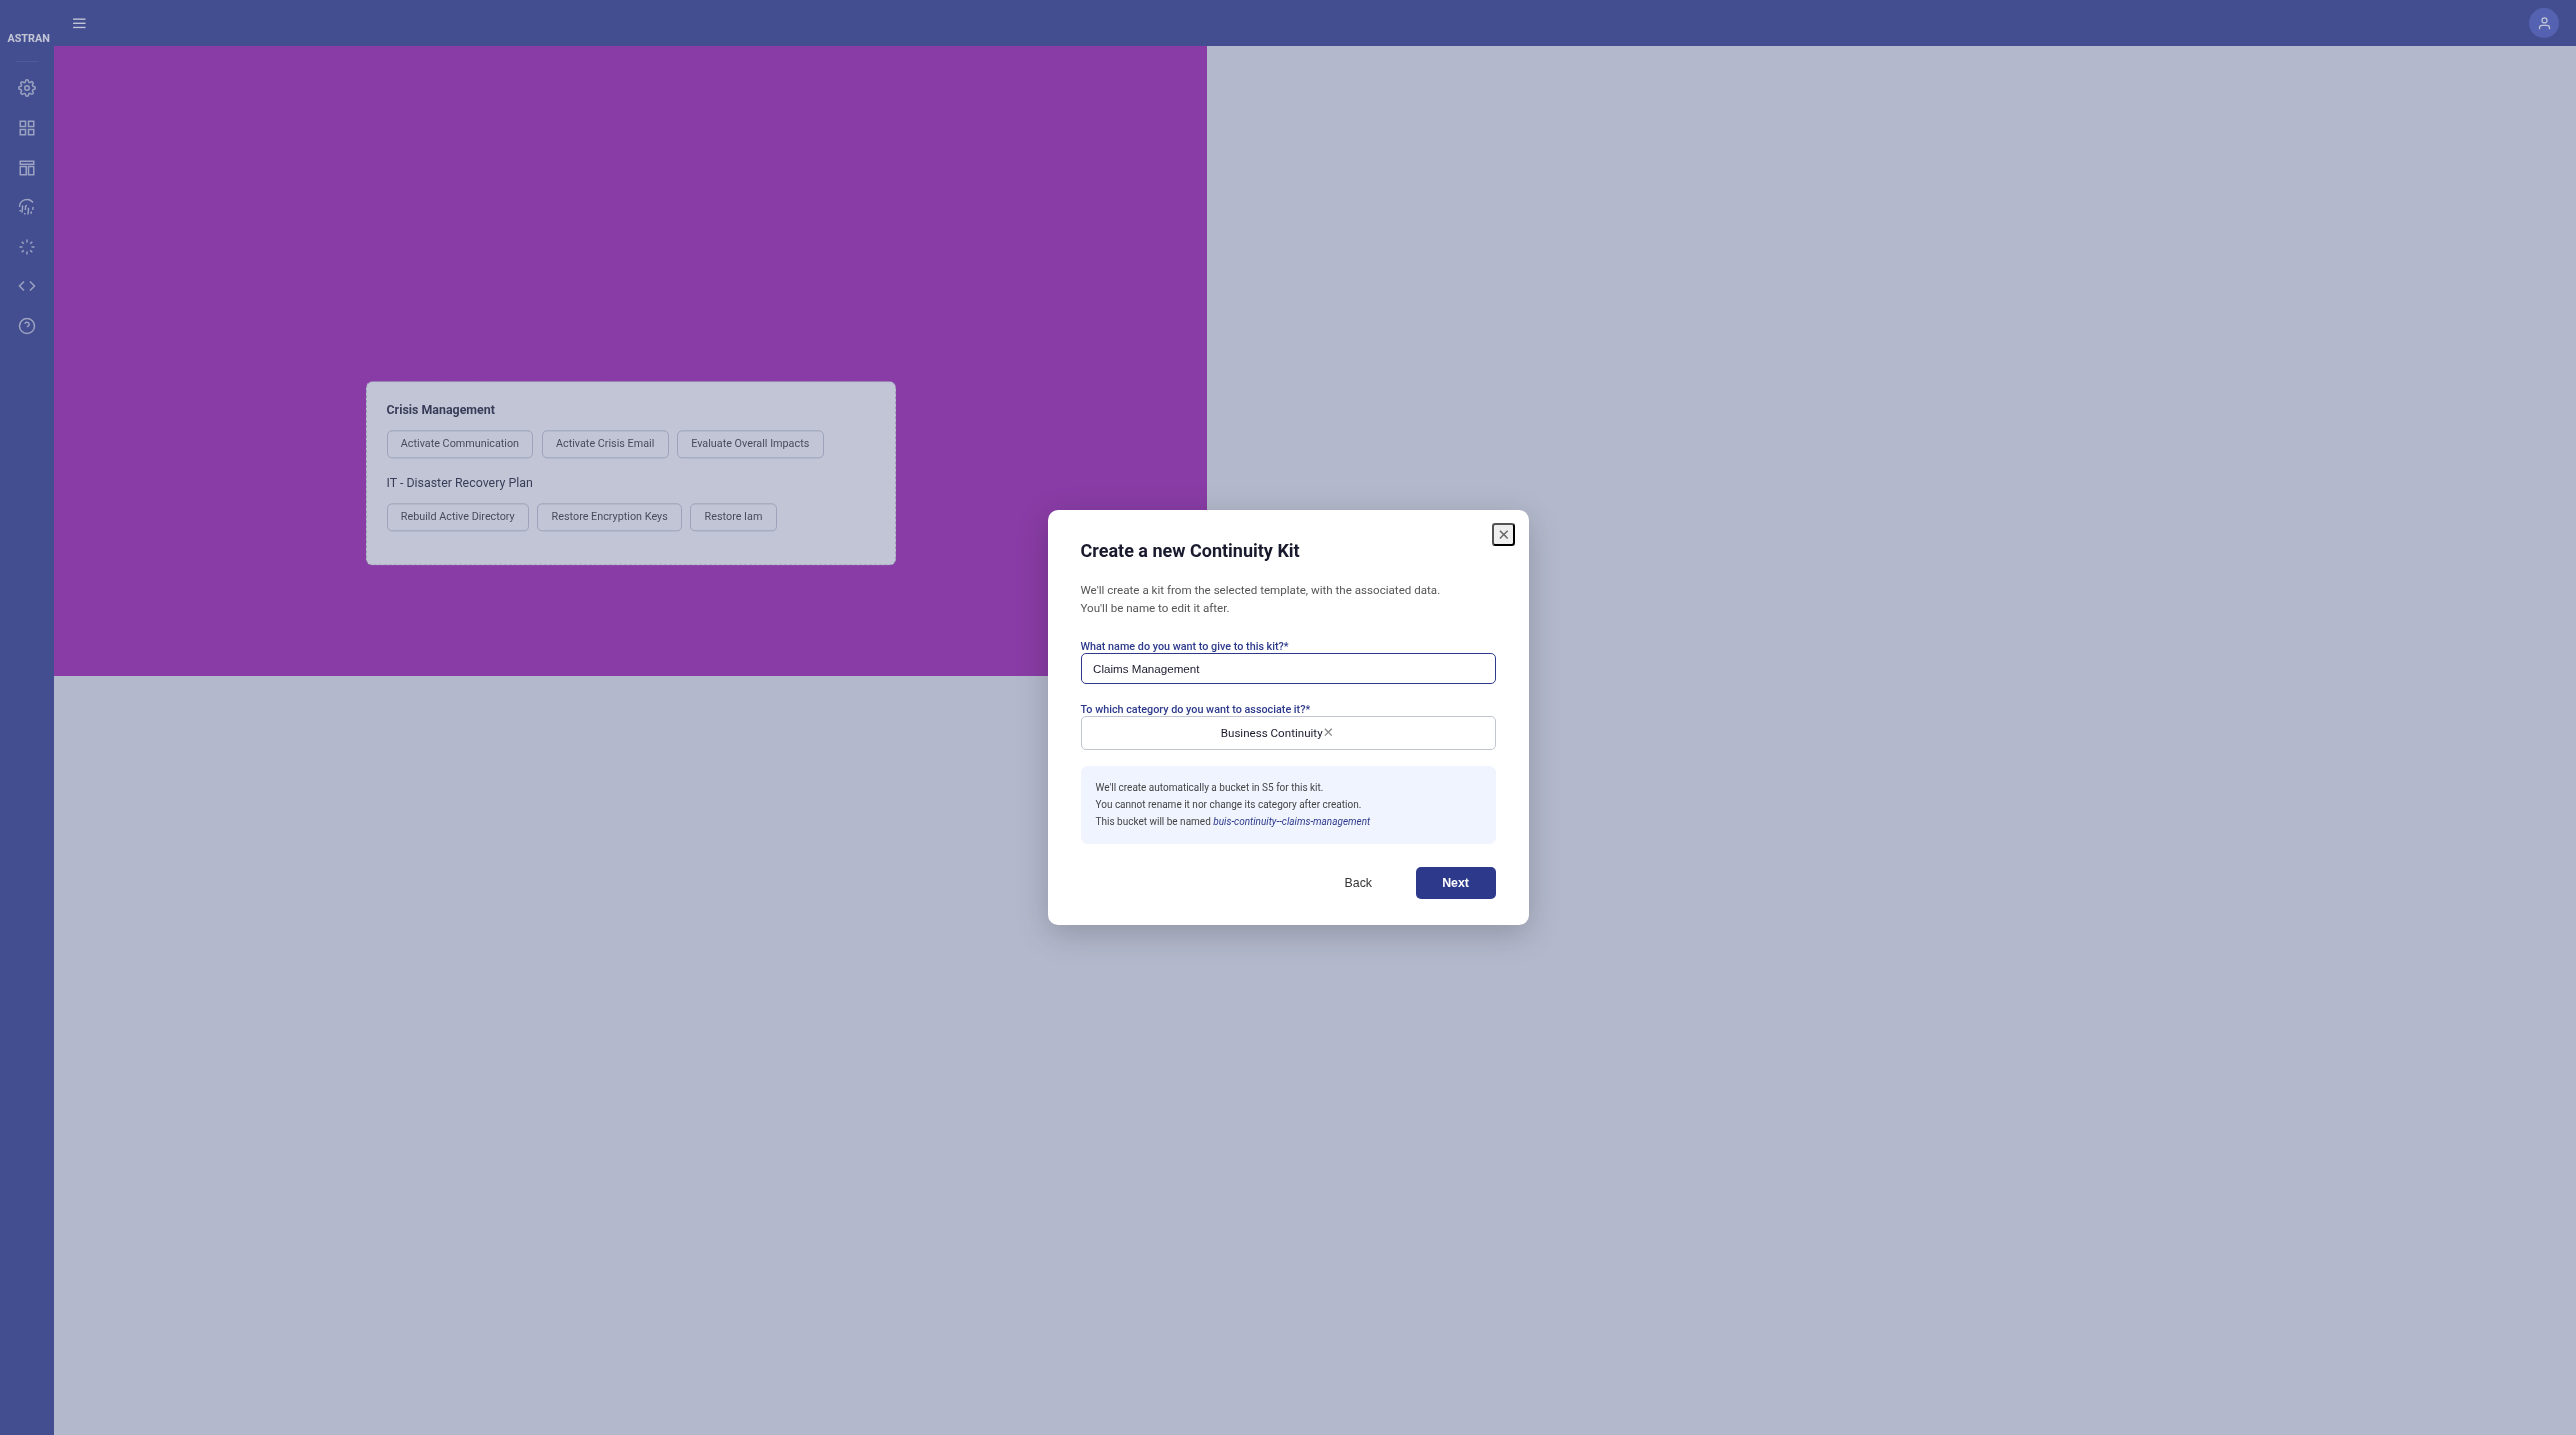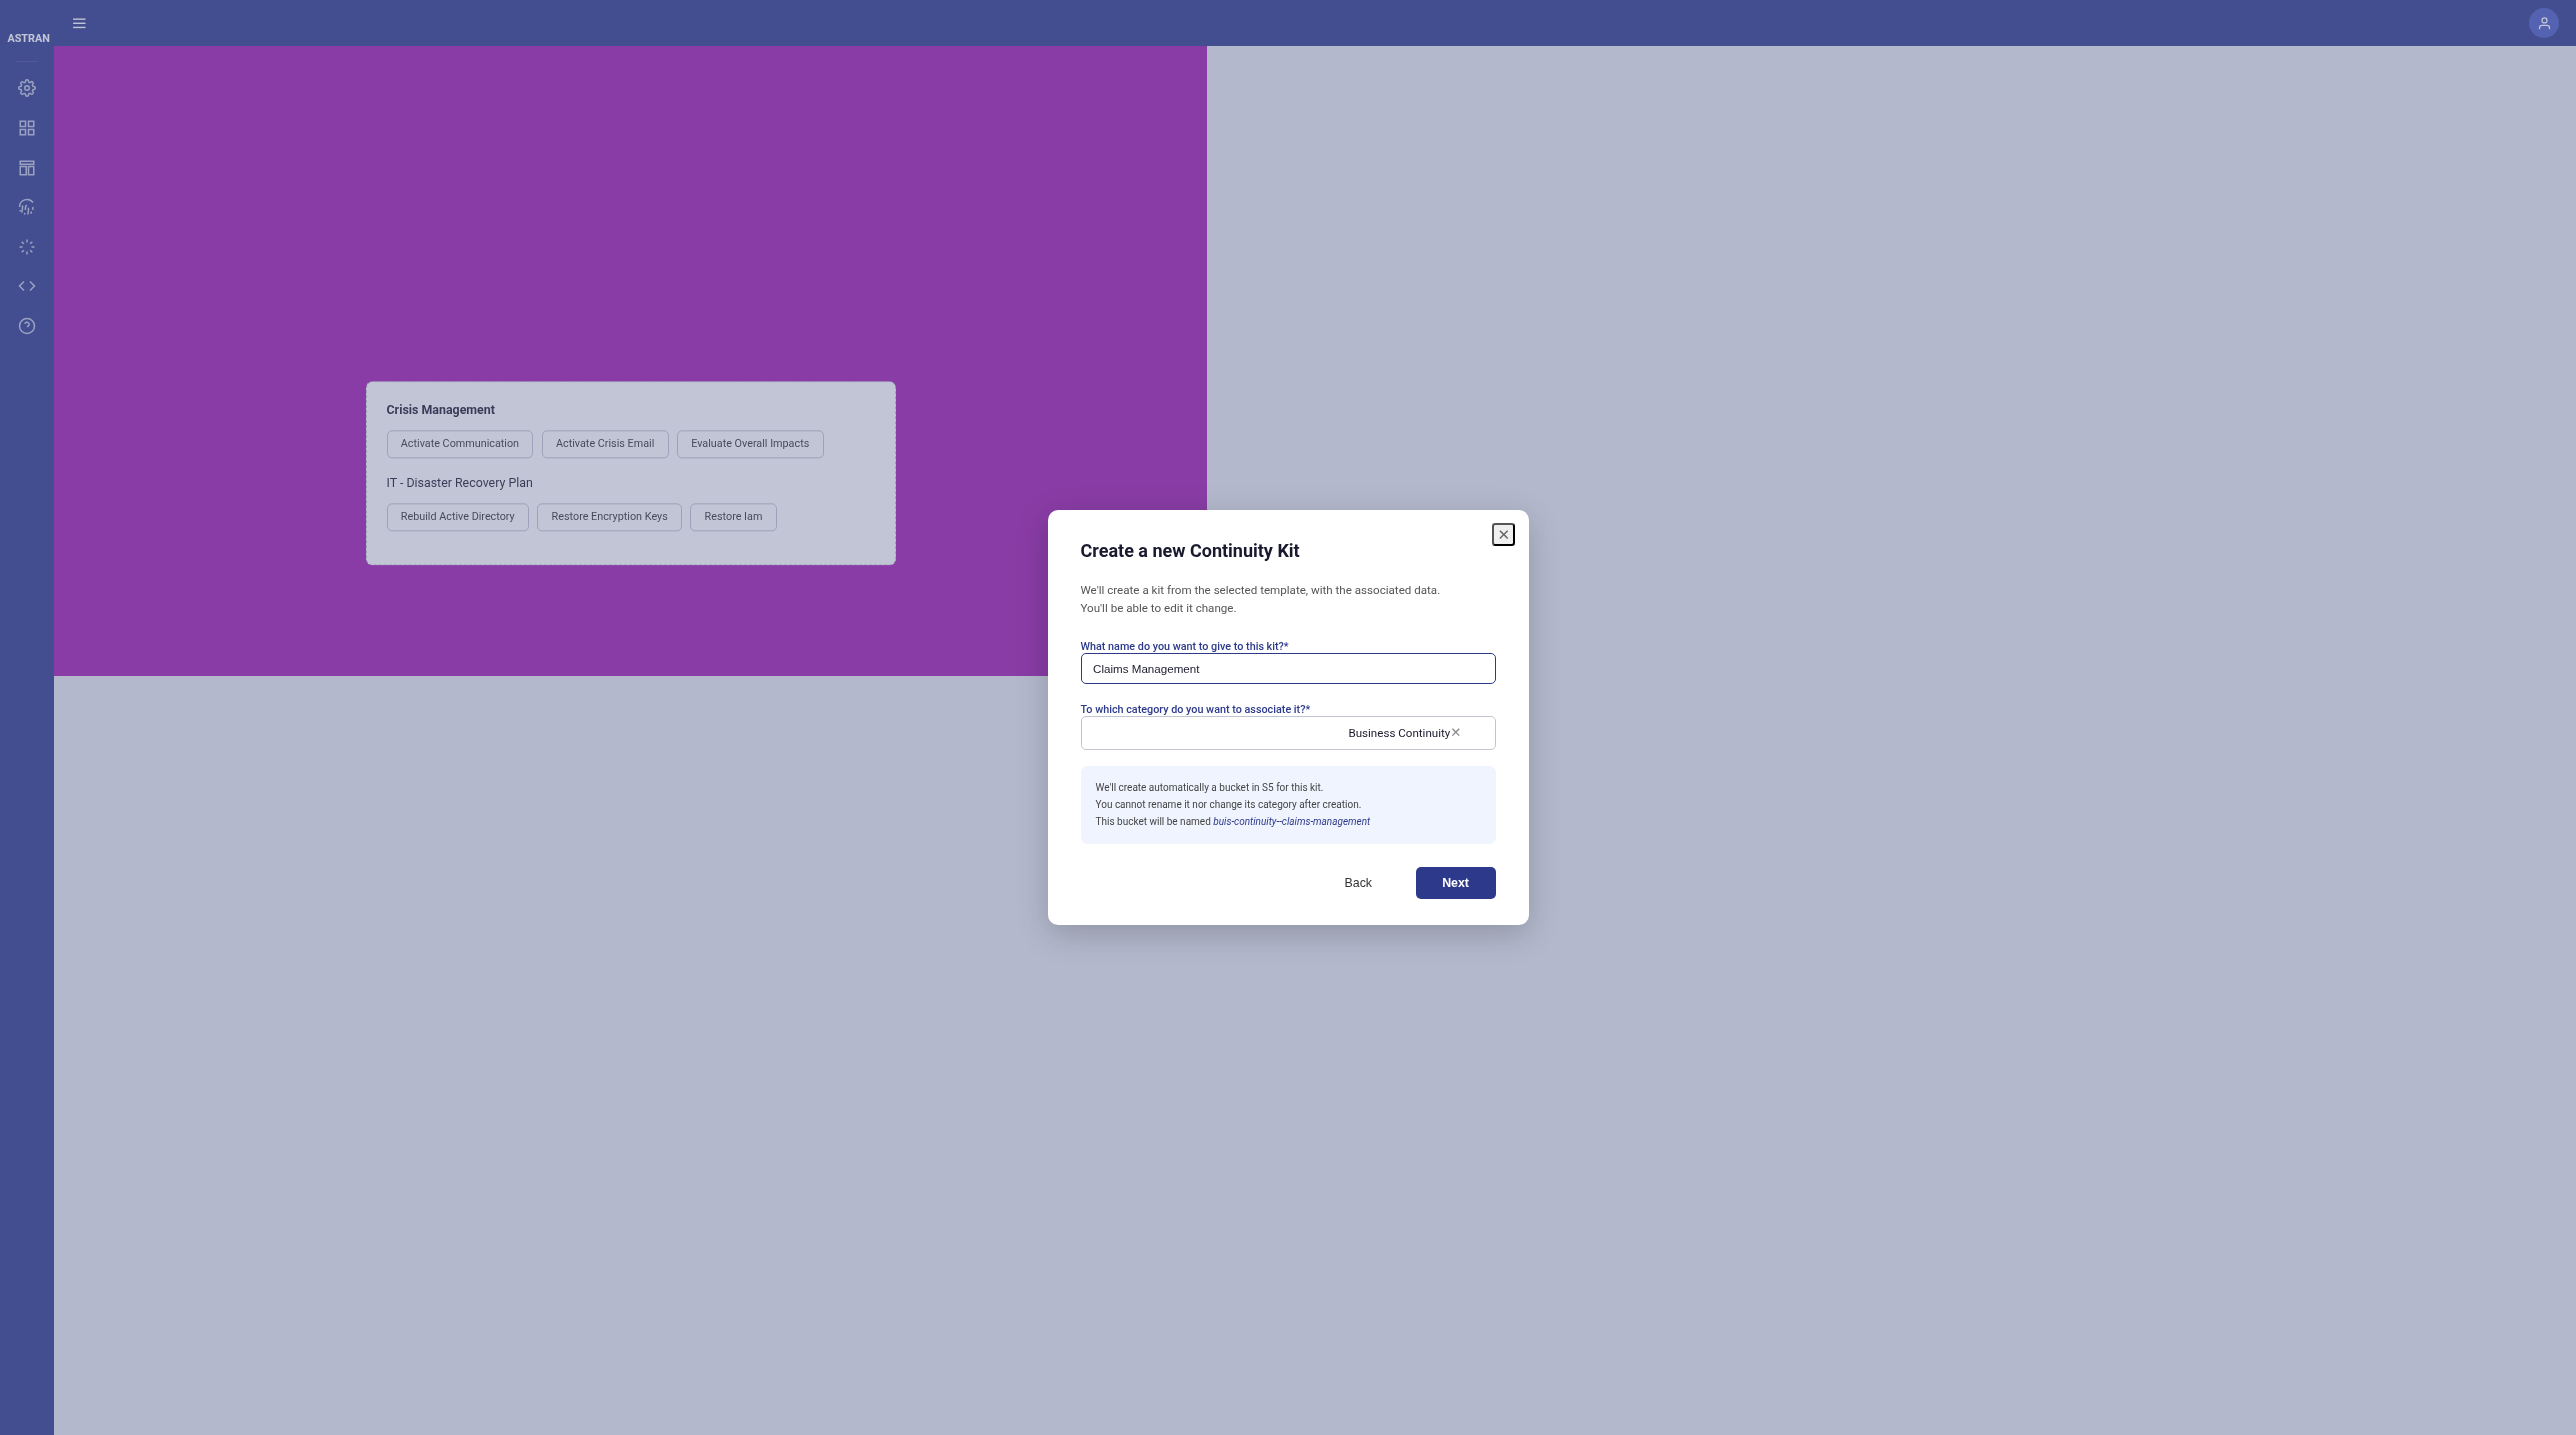--- a/index.html
+++ b/index.html
@@ -201,21 +201,21 @@
     }
     .modal-select-display {
       width: 100%;
       border: 1.2px solid #c0c5d0;
       border-radius: 5px;
       padding: 8.3px 33px 8.3px 11.6px;
       font-size: 11.6px;
       color: #1a1a2e;
       display: flex;
       align-items: center;
-      justify-content: flex-end;
+      justify-content: center;
       cursor: pointer;
     }
     .modal-select-clear {
       color: #888;
       cursor: pointer;
       font-size: 13.3px;
     }
     .modal-info-box {
       background: #f0f4ff;
       border-radius: 6.6px;
@@ -362,21 +362,21 @@
 
   <div class="overlay">
 
     <div class="modal">
       <button class="modal-close">✕</button>
 
       <div class="modal-title">Create a new Continuity Kit</div>
 
       <div class="modal-description">
         <span>We'll create a kit from the selected template, with the associated data.</span><br>
-        <span>You'll be able to edit it change.</span>
+        <span>You'll be name to edit it after.</span>
       </div>
 
       <label class="modal-label">What name do you want to give to this kit?*</label>
       <input class="modal-input" type="text" value="Claims Management" style="">
 
       <label class="modal-label">To which category do you want to associate it?*</label>
       <div class="modal-select-wrapper">
         <div class="modal-select-display">
           <span>Business Continuity</span>
           <span class="modal-select-clear">✕</span>

